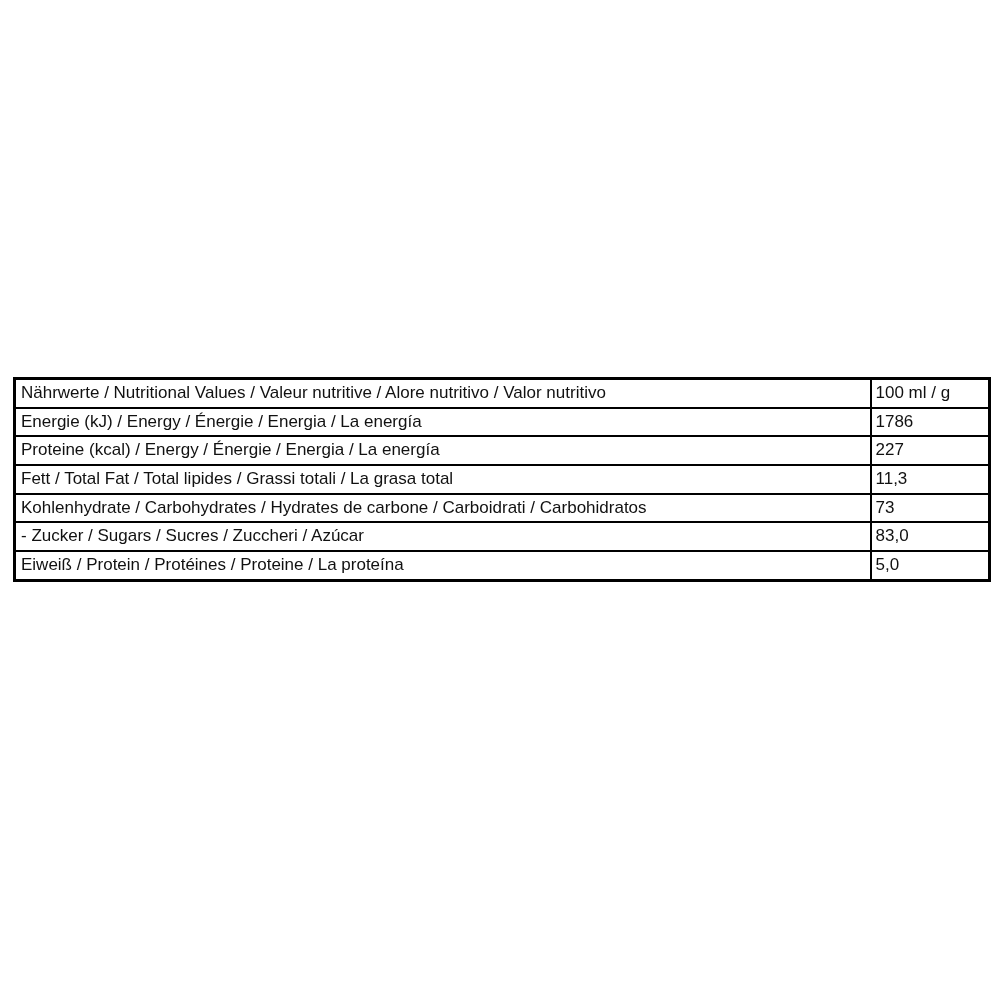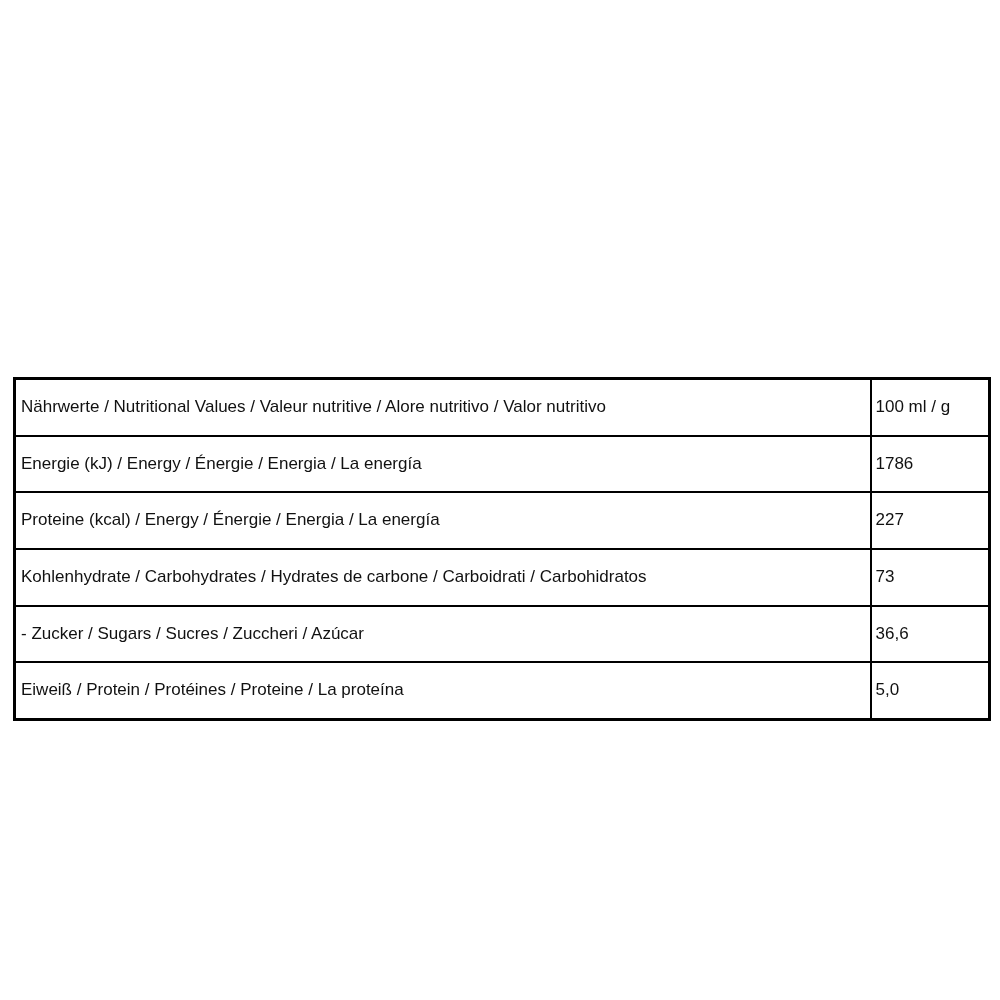--- a/index.html
+++ b/index.html
@@ -1,15 +1,15 @@
 <!DOCTYPE html>
 <html><head>
 <meta charset="utf-8">
 <style>
-  * { margin: 0; padding: 18px; box-sizing: border-box; }
+  * { margin: 0; padding: 4px; box-sizing: border-box; }
   html, body {
     width: 1000px;
     height: 1000px;
     background: #ffffff;
     font-family: "Liberation Sans", sans-serif;
     color: #111111;
   }
   .nutrition-table {
     position: absolute;
     left: 13px;
@@ -50,25 +50,29 @@
     </tr>
     <tr>
       <td class="cell-label">Energie (kJ) / Energy / Énergie / Energia / La energía</td>
       <td class="cell-value">1786</td>
     </tr>
     <tr>
       <td class="cell-label">Proteine (kcal) / Energy / Énergie / Energia / La energía</td>
       <td class="cell-value">227</td>
     </tr>
     <tr>
+      <td class="cell-label">Fett / Total Fat / Total lipides / Grassi totali / La grasa total</td>
+      <td class="cell-value">11,3</td>
+    </tr>
+    <tr>
       <td class="cell-label">Kohlenhydrate / Carbohydrates / Hydrates de carbone / Carboidrati / Carbohidratos</td>
       <td class="cell-value">73</td>
     </tr>
     <tr>
       <td class="cell-label">- Zucker / Sugars / Sucres / Zuccheri / Azúcar</td>
-      <td class="cell-value">36,6</td>
+      <td class="cell-value">83,0</td>
     </tr>
     <tr>
       <td class="cell-label">Eiweiß / Protein / Protéines / Proteine / La proteína</td>
       <td class="cell-value">5,0</td>
     </tr>
   </tbody>
 </table>
 
 </body></html>

